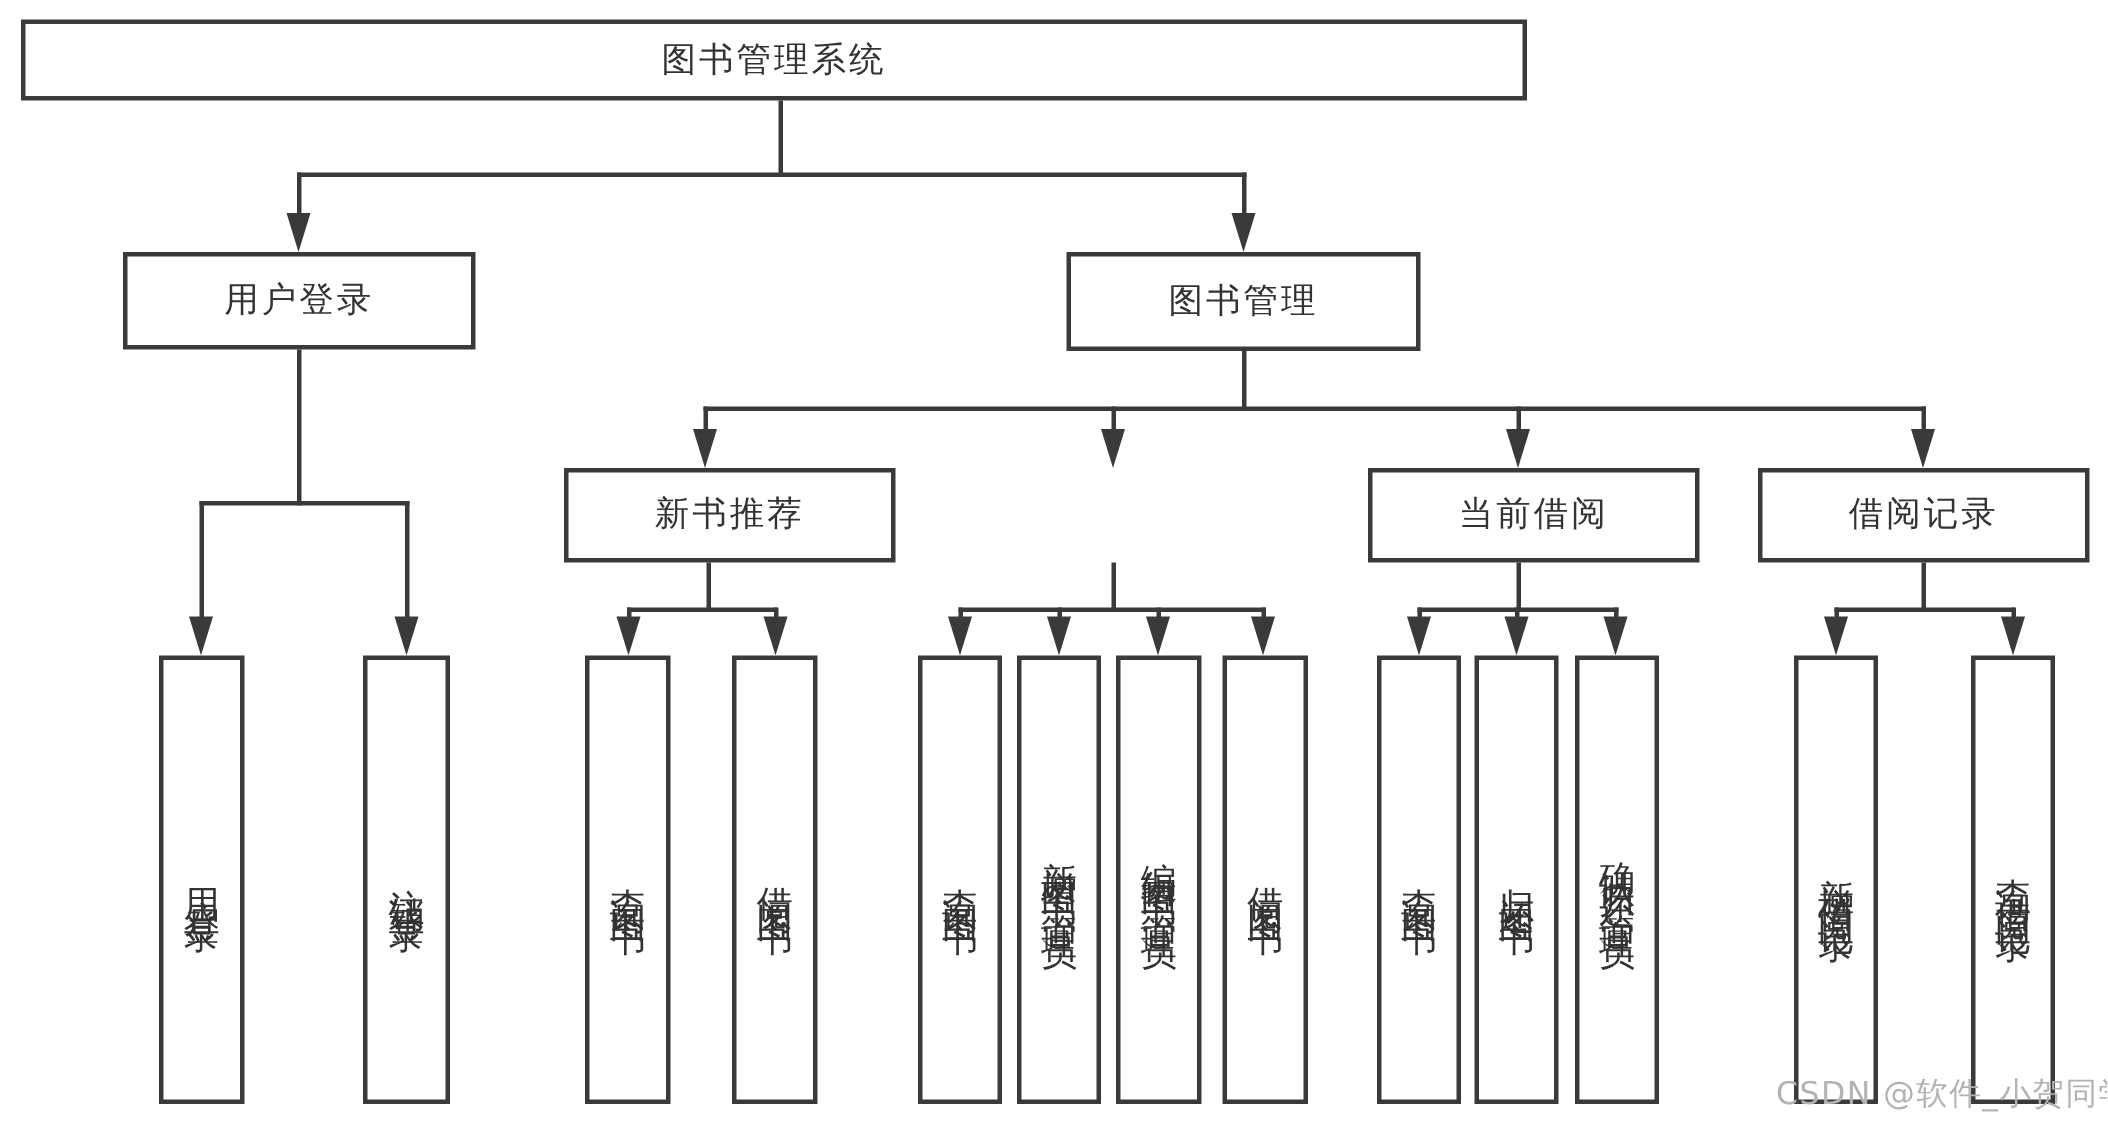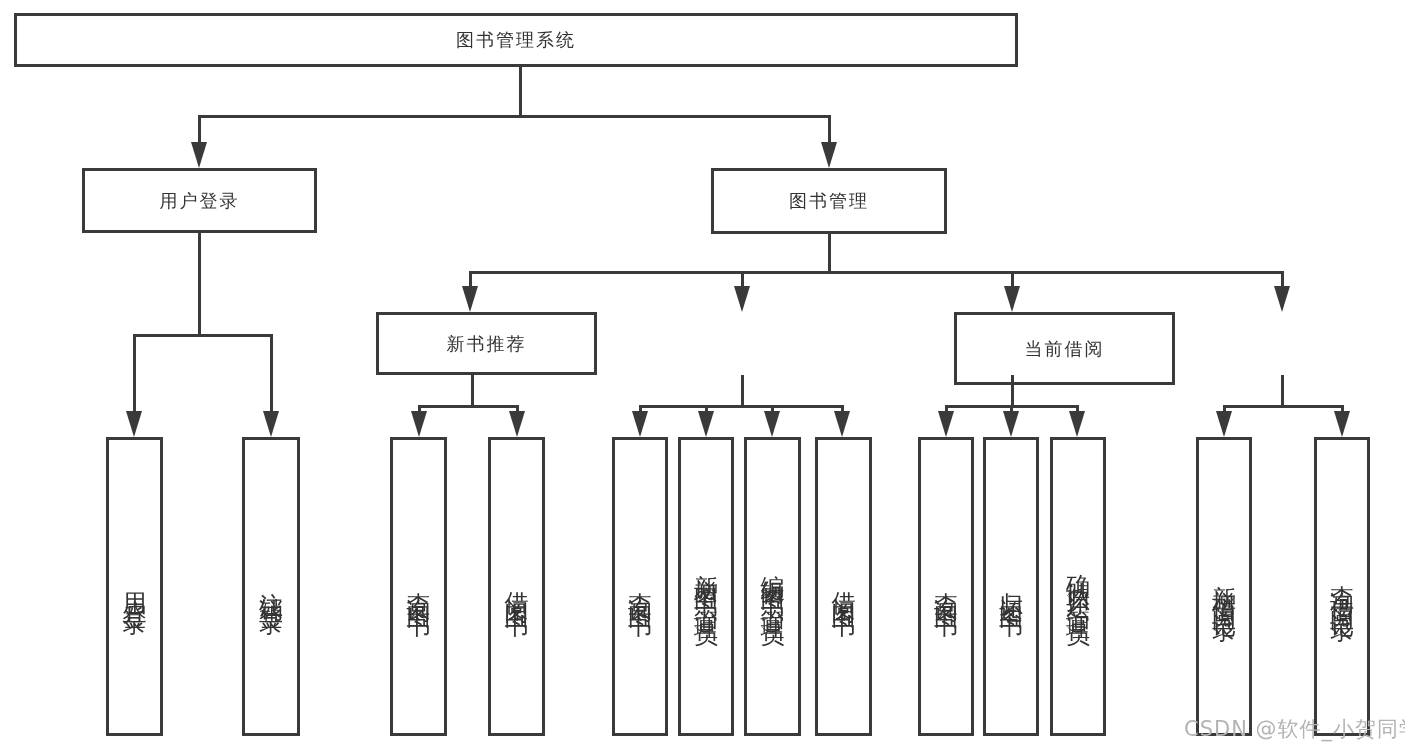--- a/index.html
+++ b/index.html
@@ -20,21 +20,21 @@
     position:absolute;
     box-sizing:border-box;
     border:3px solid var(--line);
     background:#fff;
     display:flex;
     align-items:center;
     justify-content:center;
   }
   .hlabel{
     color:var(--text);
-    font-size:18px;
+    font-size:23px;
     letter-spacing:2px;
     line-height:1;
     white-space:nowrap;
   }
   .vtext{
     writing-mode:vertical-rl;
     color:var(--text);
     font-size:24px;
     letter-spacing:7px;
     line-height:1;
@@ -96,22 +96,25 @@
   <div class="vline" style="left:741px;top:271px;height:16px;"></div>
   <div class="arrow" style="left:734px;top:286px;"></div>
   <div class="vline" style="left:1011px;top:271px;height:16px;"></div>
   <div class="arrow" style="left:1004px;top:286px;"></div>
   <div class="vline" style="left:1281px;top:271px;height:16px;"></div>
   <div class="arrow" style="left:1274px;top:286px;"></div>
 
   <div class="box" style="left:376px;top:312px;width:221px;height:63px;">
     <span class="hlabel">新书推荐</span>
   </div>
-  <div class="box" style="left:954px;top:312px;width:221px;height:73px;">
+  <div class="box" style="left:912px;top:312px;width:221px;height:63px;">
     <span class="hlabel">当前借阅</span>
+  </div>
+  <div class="box" style="left:1172px;top:312px;width:221px;height:63px;">
+    <span class="hlabel">借阅记录</span>
   </div>
 
   <div class="vline" style="left:471px;top:375px;height:33px;"></div>
   <div class="hline" style="left:418px;top:405px;width:100px;"></div>
   <div class="vline" style="left:418px;top:405px;height:7px;"></div>
   <div class="arrow" style="left:411px;top:411px;"></div>
   <div class="vline" style="left:516px;top:405px;height:7px;"></div>
   <div class="arrow" style="left:509px;top:411px;"></div>
 
   <div class="vline" style="left:741px;top:375px;height:33px;"></div>

